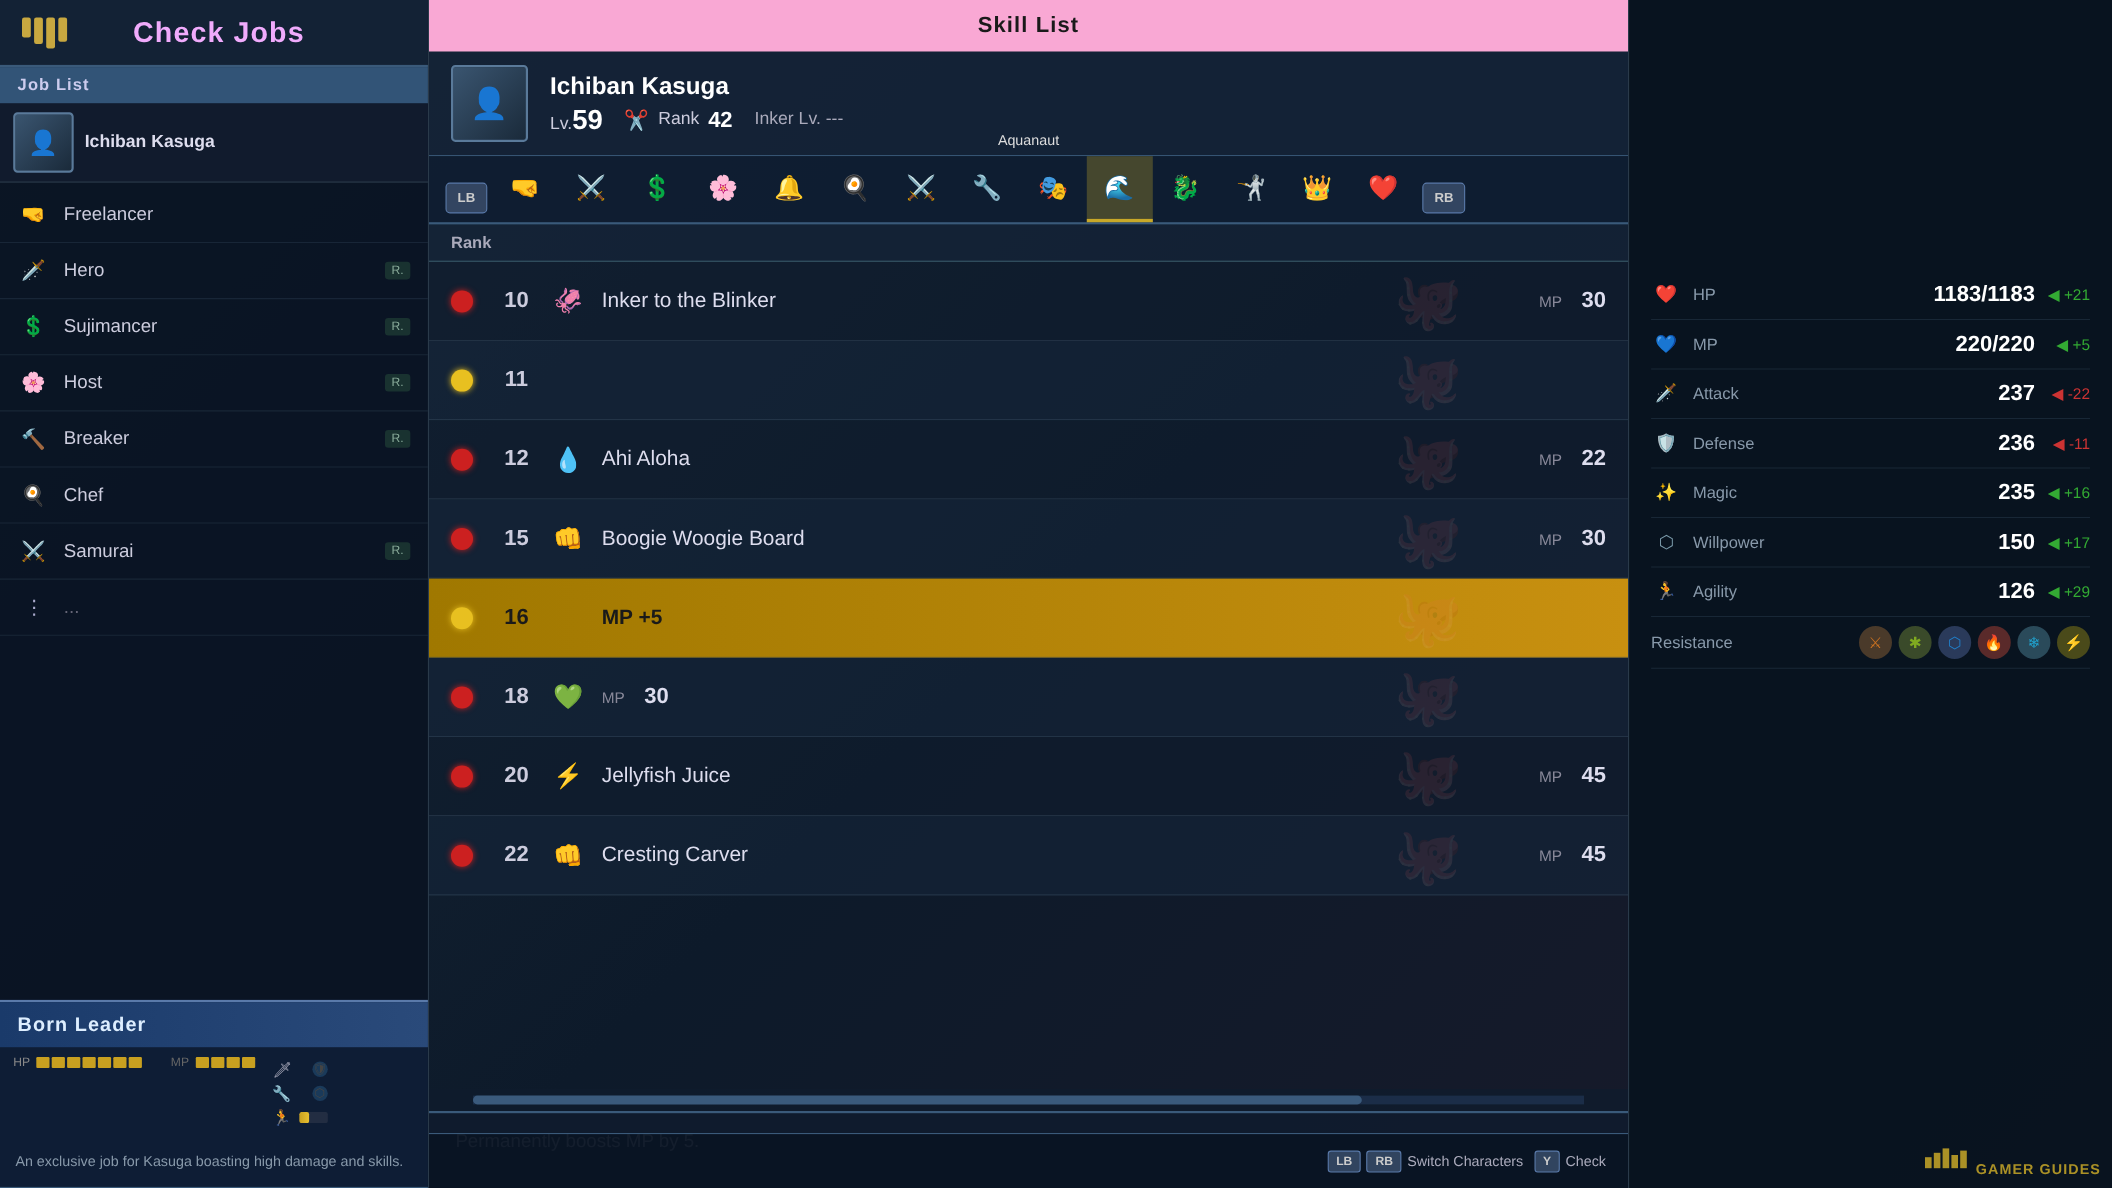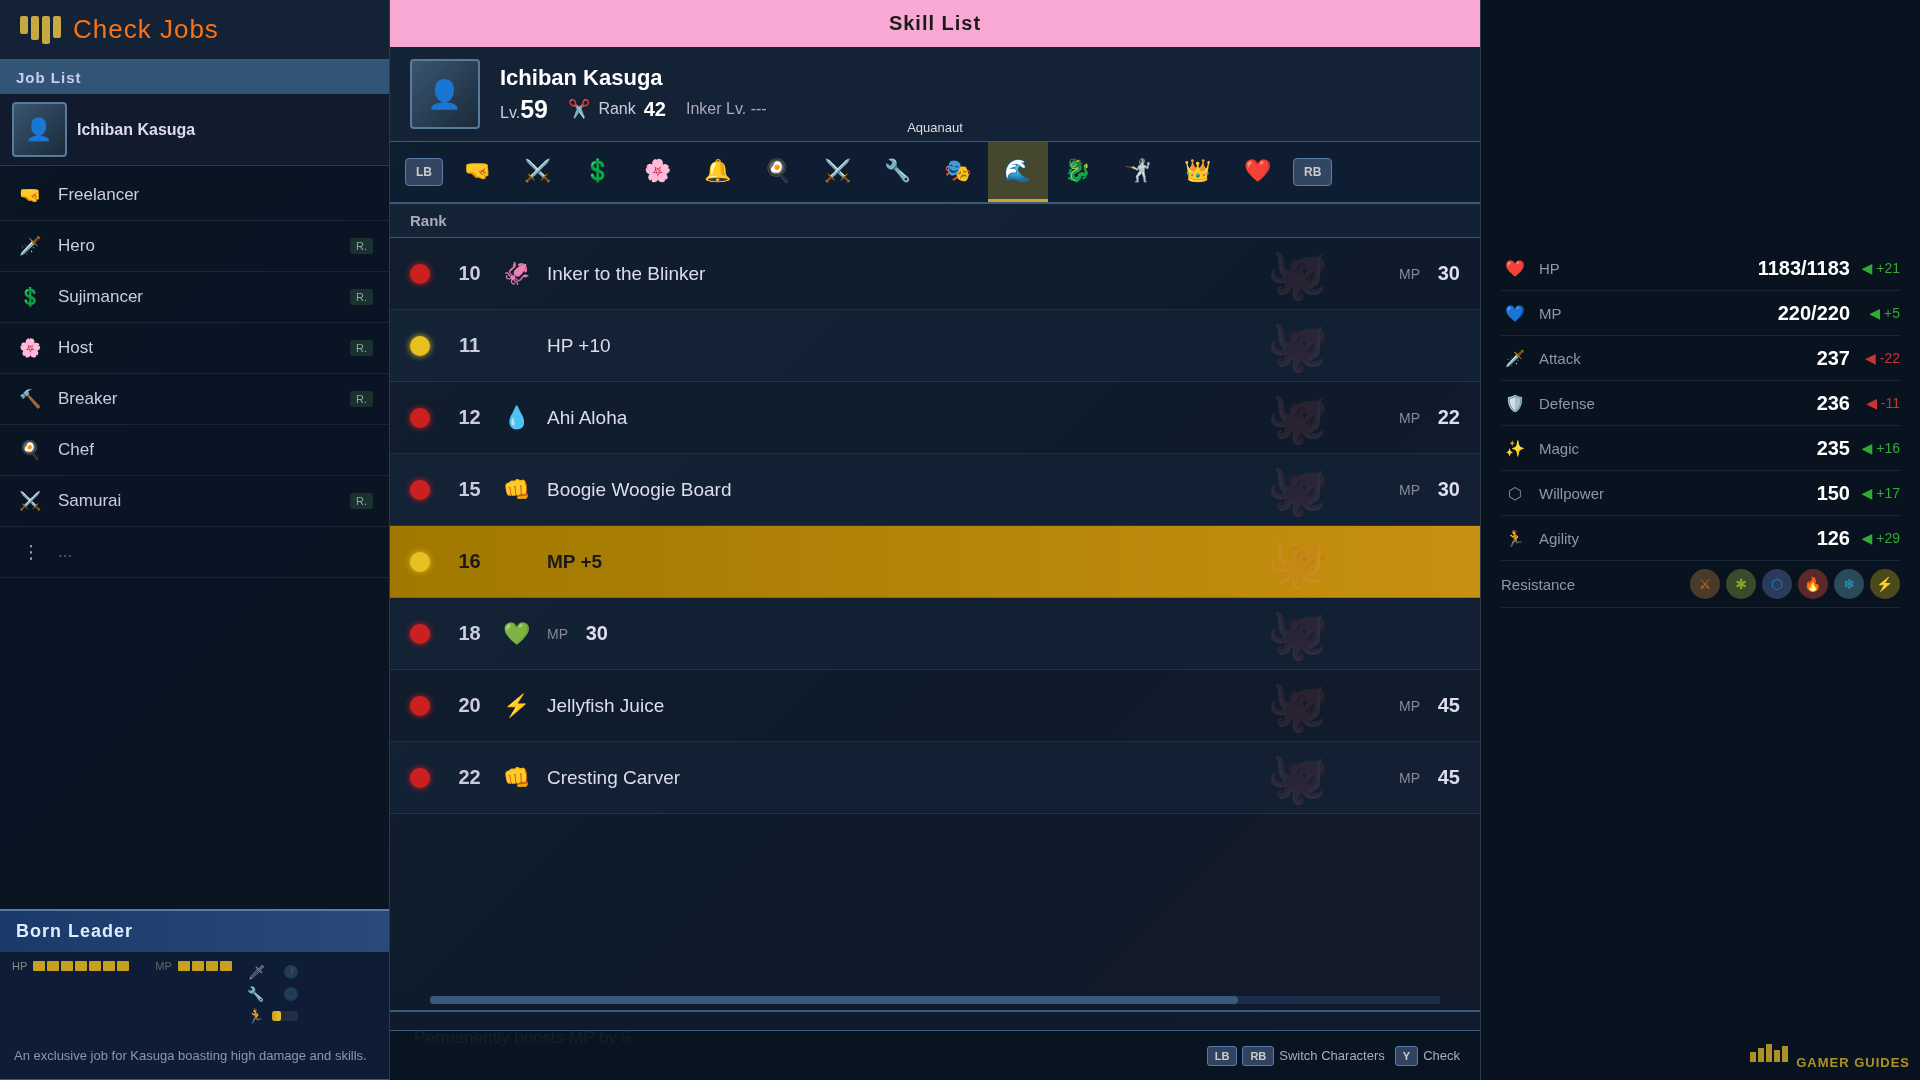--- a/index.html
+++ b/index.html
@@ -53,23 +53,24 @@
       background: #c8a840;
       border-radius: 2px;
     }
     .jobs-icon span:nth-child(1) { height: 18px; }
     .jobs-icon span:nth-child(2) { height: 24px; }
     .jobs-icon span:nth-child(3) { height: 28px; }
     .jobs-icon span:nth-child(4) { height: 22px; }
 
     .check-jobs-title {
       font-size: 26px;
-      font-weight: normal;
-      color: #f97316;
+      font-weight: bold;
+      color: #f0abfc;
       letter-spacing: 1px;
+      margin-left: 48px;
     }
 
     .job-list-label {
       background: rgba(60, 100, 140, 0.8);
       padding: 8px 16px;
       font-size: 15px;
       color: #cce;
       font-weight: bold;
       letter-spacing: 1px;
     }
@@ -718,21 +719,21 @@
           <span>Rank</span>
             <span class="rank-num">42</span>
         </div>
         <div class="bond-display">
           <span>Inker Lv.</span> <span>---</span>
         </div>
       </div>
     </div>
   </div>
 
-  <div class="job-icons-bar" style="position:relative;">
+  <div class="job-icons-bar" style="position:relative;align-items:flex-end;">
     <div style="position:absolute;top:-22px;left:50%;transform:translateX(-50%);font-size:13px;color:#ddd;">Aquanaut</div>
     <div class="lb-rb-btn">LB</div>
     <div class="job-icon-tab">🤜</div>
     <div class="job-icon-tab">⚔️</div>
     <div class="job-icon-tab">💲</div>
     <div class="job-icon-tab">🌸</div>
     <div class="job-icon-tab">🔔</div>
     <div class="job-icon-tab">🍳</div>
     <div class="job-icon-tab">⚔️</div>
     <div class="job-icon-tab">🔧</div>
@@ -764,21 +765,20 @@
           <div class="skill-mp-label">MP</div>
           <div class="skill-mp-val">30</div>
         </div>
       </div>
 
       <div class="skill-row">
         <div class="skill-row-relative">
           <div class="skill-dot yellow"></div>
           <div class="skill-rank-num">11</div>
           <div class="skill-icon"></div>
-          <div class="skill-name">HP +10</div>
           <div style="position:absolute;right:130px;font-size:50px;opacity:0.1;color:#7799aa;">🐙</div>
         </div>
       </div>
 
       <div class="skill-row">
         <div class="skill-row-relative">
           <div class="skill-dot red"></div>
           <div class="skill-rank-num">12</div>
           <div class="skill-icon">💧</div>
           <div class="skill-name">Ahi Aloha</div>

